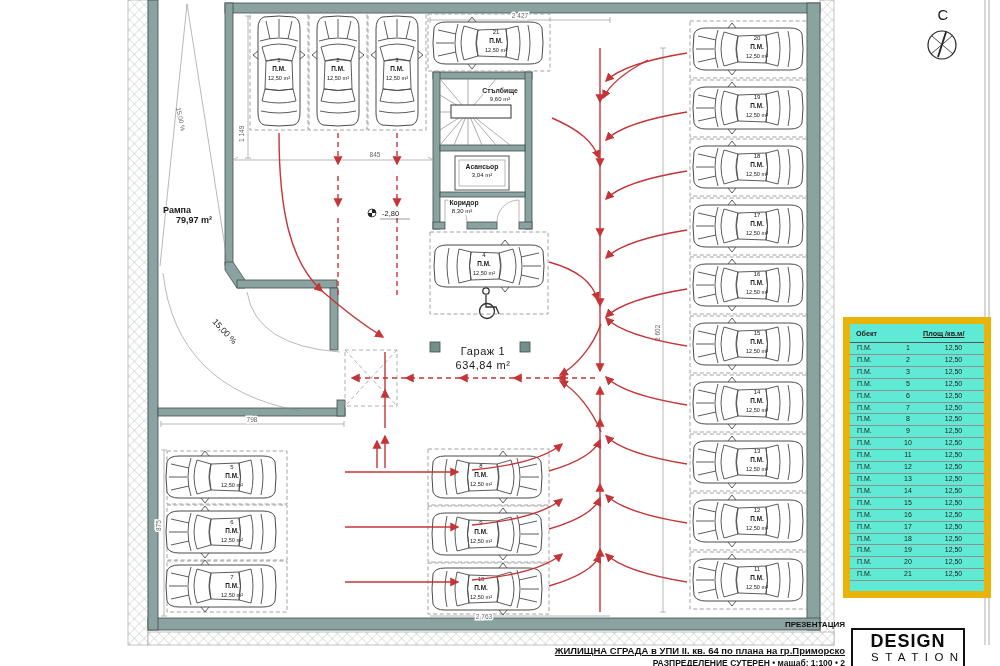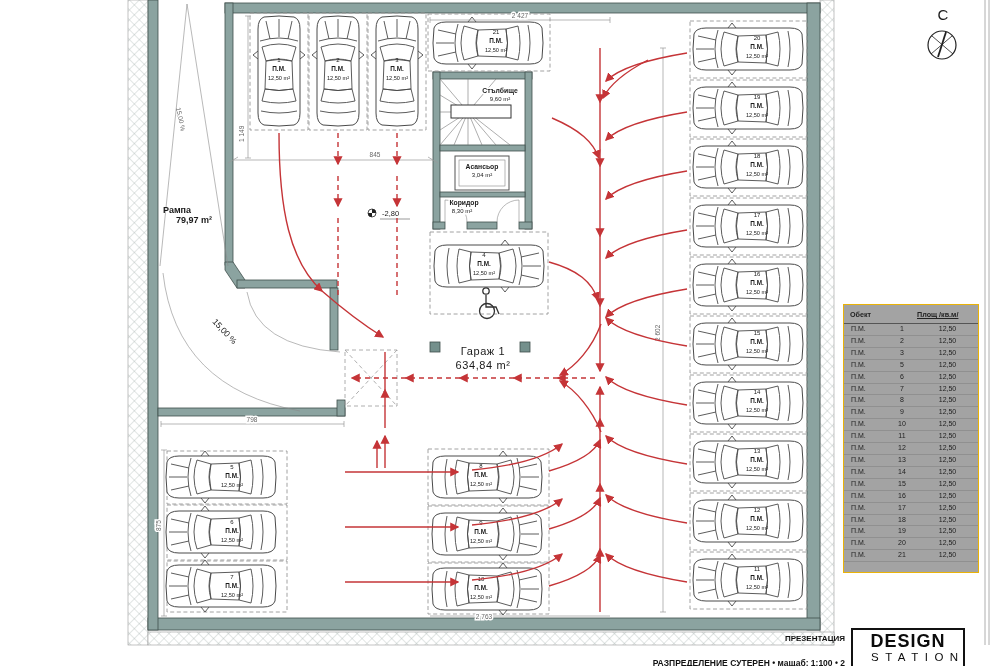--- a/index.html
+++ b/index.html
@@ -20,33 +20,33 @@
   .diml{stroke:#999;stroke-width:.7;fill:none;}
   .halo{stroke:#fff;stroke-width:3px;paint-order:stroke;}
   .rn{font-size:6.8px;font-weight:bold;}
   .ra{font-size:6px;}
   .big{font-size:11px;letter-spacing:.6px;}
   .sl-num{font-size:6px;}
   .sl-unit{font-size:6.4px;font-weight:bold;}
   .sl-area{font-size:5.6px;}
   .hatchline{stroke:#9aa6a3;stroke-width:.6;}
 
-  #area-table{position:absolute;left:843px;top:304px;width:134px;height:267px;
-              border:1px solid #eab308;background:#a3a3a3;}
+  #area-table{position:absolute;left:843px;top:317px;width:134px;height:267px;
+              border:7px solid #eab308;background:#5eead4;}
   #area-table table{border-collapse:collapse;width:100%;font-size:7px;color:#222;}
   #area-table th{font-weight:bold;text-align:left;border-bottom:1.2px solid #555;
                  padding:5px 2px 4px 6px;font-size:7.2px;}
   #area-table th.num{padding-left:0;text-decoration:underline;}
   #area-table td{border-bottom:.8px solid #909090;padding:1px 2px;height:8.9px;line-height:8.9px;}
   #area-table td:nth-child(1){padding-left:7px;width:34px;}
   #area-table td:nth-child(2){text-align:center;width:26px;}
   #area-table td:nth-child(3){text-align:center;}
 
   .footer-line{position:absolute;right:155px;text-align:right;color:#111;white-space:nowrap;}
-  #f-pres{top:634px;font-size:8px;font-weight:bold;padding-left:16px;}
+  #f-pres{top:620px;font-size:8px;font-weight:bold;padding-left:16px;}
   #f-proj{top:645px;font-size:9.5px;font-weight:bold;text-decoration:underline;}
   #f-sub{top:658px;font-size:8.5px;font-weight:bold;}
   #logo{position:absolute;left:851px;top:628px;width:114px;height:42px;border:2px solid #111;
         background:#fff;text-align:center;padding-top:1px;box-sizing:border-box;}
   #logo .l1{font-size:18px;font-weight:bold;letter-spacing:1px;line-height:20px;color:#0b0b0b;}
   #logo .l2{font-size:11.5px;letter-spacing:6.5px;line-height:12px;color:#0b0b0b;margin-left:18px;}
 </style>
 </head>
 <body>
 
@@ -522,20 +522,21 @@
             <td>П.М.</td>
             <td>21</td>
             <td>12,50</td>
           </tr>
         </tbody>
   </table>
 </div>
 
 
 <div class="footer-line" id="f-pres">ПРЕЗЕНТАЦИЯ</div>
+<div class="footer-line" id="f-proj">ЖИЛИЩНА СГРАДА в УПИ II. кв. 64 по плана на гр.Приморско</div>
 <div class="footer-line" id="f-sub">РАЗПРЕДЕЛЕНИЕ СУТЕРЕН • мащаб: 1:100 • 2</div>
 
 <div id="logo">
   <div class="l1">DESIGN</div>
   <div class="l2">STATION</div>
 </div>
 
 </div>
 
 </body></html>

